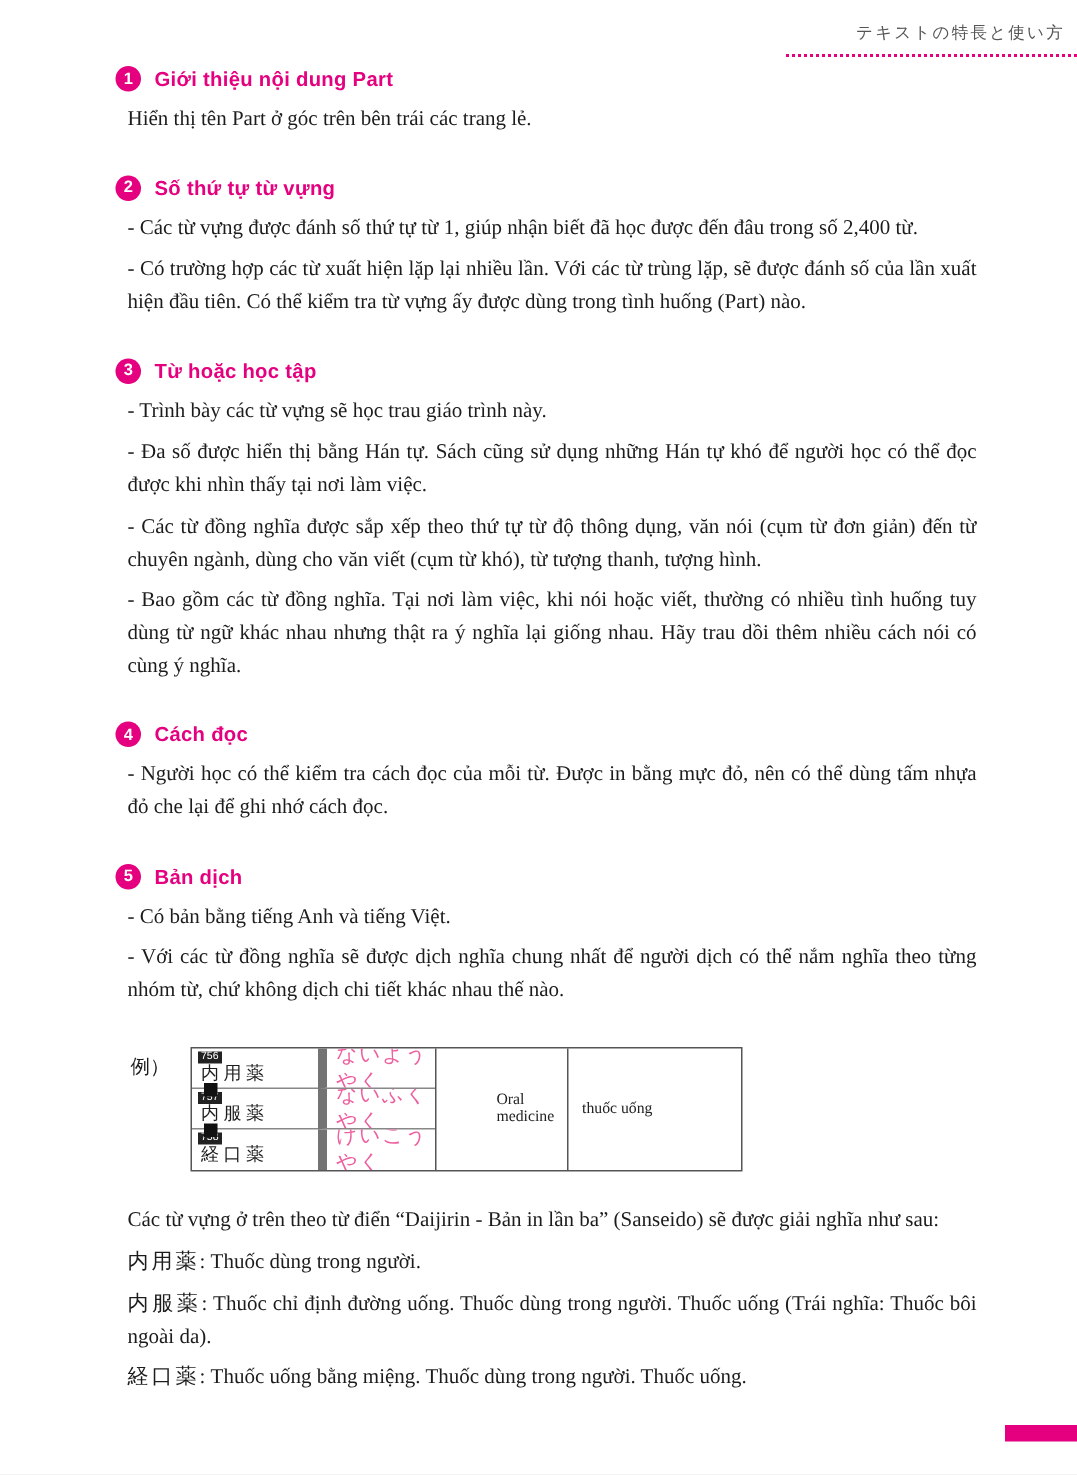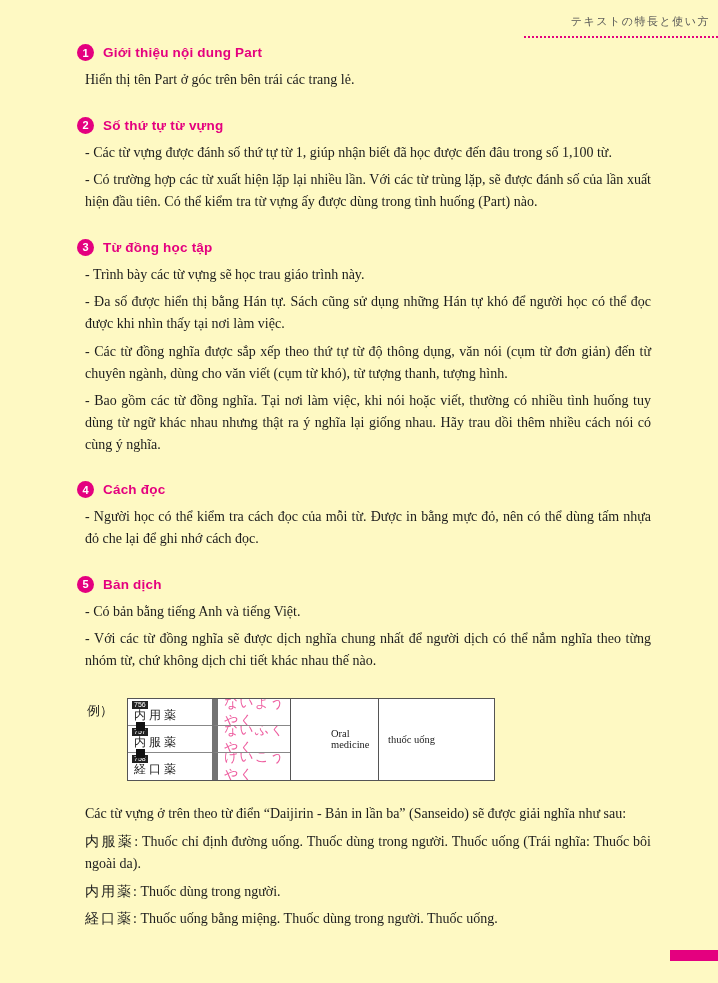--- a/index.html
+++ b/index.html
@@ -1,21 +1,21 @@
 <!DOCTYPE html>
 <html><head>
 <meta charset="utf-8">
 <style>
   * { margin:0; padding:0; box-sizing:border-box; }
   html,body { background:#e9e9e9; }
   .page {
     position:relative;
     width:718px; height:983px;
     margin:0 auto;
-    background:#fef9c3;
+    background:#ffffff;
     font-family:"Liberation Serif", serif;
     color:#1c1c1c;
     overflow:hidden;
   }
   
   .header {
     position:absolute; top:14px; right:0;
     width:194px;
     text-align:right;
     padding:0 8px 7px 0;
@@ -129,28 +129,28 @@
         <span class="sec-title">Giới thiệu nội dung Part</span>
       </div>
       <p>Hiển thị tên Part ở góc trên bên trái các trang lẻ.</p>
     </section>
 
     <section class="sec">
       <div class="sec-head">
         <span class="badge">2</span>
         <span class="sec-title">Số thứ tự từ vựng</span>
       </div>
-      <p>- Các từ vựng được đánh số thứ tự từ 1, giúp nhận biết đã học được đến đâu trong số 1,100 từ.</p>
+      <p>- Các từ vựng được đánh số thứ tự từ 1, giúp nhận biết đã học được đến đâu trong số 2,400 từ.</p>
       <p>- Có trường hợp các từ xuất hiện lặp lại nhiều lần. Với các từ trùng lặp, sẽ được đánh số của lần xuất hiện đầu tiên. Có thể kiểm tra từ vựng ấy được dùng trong tình huống (Part) nào.</p>
     </section>
 
     <section class="sec">
       <div class="sec-head">
         <span class="badge">3</span>
-        <span class="sec-title">Từ đồng học tập</span>
+        <span class="sec-title">Từ hoặc học tập</span>
       </div>
       <p>- Trình bày các từ vựng sẽ học trau giáo trình này.</p>
       <p>- Đa số được hiển thị bằng Hán tự. Sách cũng sử dụng những Hán tự khó để người học có thể đọc được khi nhìn thấy tại nơi làm việc.</p>
       <p>- Các từ đồng nghĩa được sắp xếp theo thứ tự từ độ thông dụng, văn nói (cụm từ đơn giản) đến từ chuyên ngành, dùng cho văn viết (cụm từ khó), từ tượng thanh, tượng hình.</p>
       <p>- Bao gồm các từ đồng nghĩa. Tại nơi làm việc, khi nói hoặc viết, thường có nhiều tình huống tuy dùng từ ngữ khác nhau nhưng thật ra ý nghĩa lại giống nhau. Hãy trau dồi thêm nhiều cách nói có cùng ý nghĩa.</p>
     </section>
 
     <section class="sec">
       <div class="sec-head">
         <span class="badge">4</span>
@@ -192,22 +192,22 @@
         <div class="cell english">Oral medicine</div>
         <div class="cell viet">thuốc uống</div>
 
         <span class="link-sq s1"></span>
         <span class="link-sq s2"></span>
       </div>
     </div>
 
     <div class="footer-text">
       <p class="intro">Các từ vựng ở trên theo từ điển “Daijirin - Bản in lần ba” (Sanseido) sẽ được giải nghĩa như sau:</p>
+      <p><span class="cjk-term">内用薬</span><span>: Thuốc dùng trong người.</span></p>
       <p><span class="cjk-term">内服薬</span><span>: Thuốc chỉ định đường uống. Thuốc dùng trong người. Thuốc uống (Trái nghĩa: Thuốc bôi ngoài da).</span></p>
-      <p><span class="cjk-term">内用薬</span><span>: Thuốc dùng trong người.</span></p>
       <p><span class="cjk-term">経口薬</span><span>: Thuốc uống bằng miệng. Thuốc dùng trong người. Thuốc uống.</span></p>
     </div>
 
   </div>
 
   <span class="page-num">XV</span>
   <div class="pink-bar"></div>
 
 </div>
 

